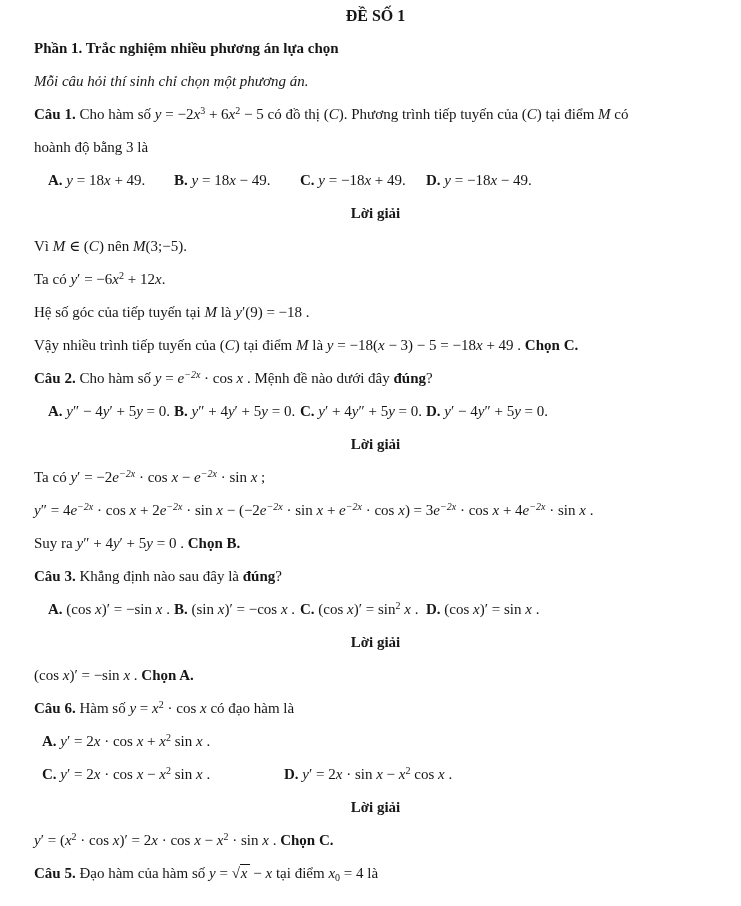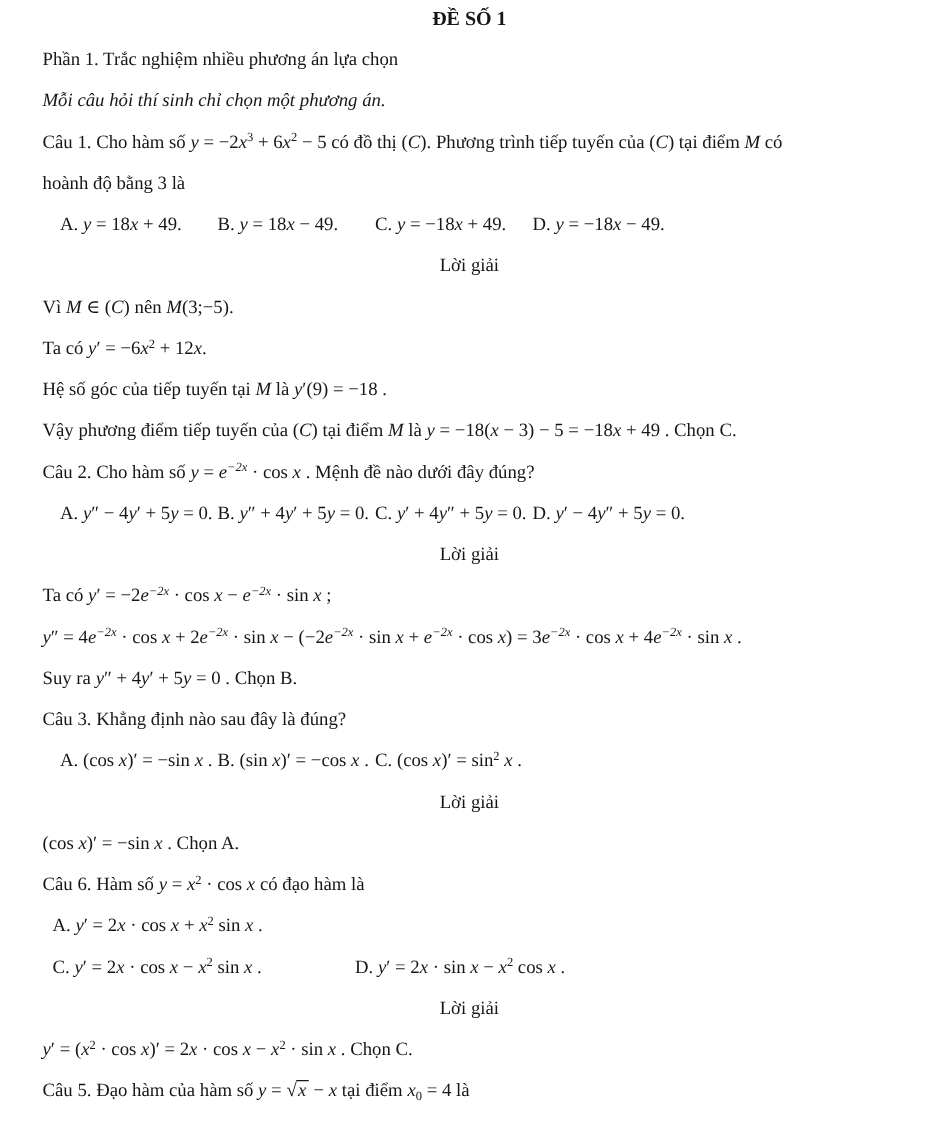--- a/index.html
+++ b/index.html
@@ -16,21 +16,21 @@
     line-height:21px;
     margin:0 0 12px 0;
     white-space:nowrap;
   }
   .title {
     text-align:center;
     font-weight:bold;
     font-size:16px;
   }
   .center { text-align:center; }
-  .b { font-weight:normal; }
+  .b { font-weight:bold; }
   .i { font-style:italic; }
   sup, sub { font-size:10px; line-height:0; }
   sup { vertical-align:5px; }
   sub { vertical-align:-3px; }
   .sqrt { white-space:nowrap; }
   .sqrt .rad {
     font-style:italic;
     border-top:1px solid #161616;
     padding:0 2px 0 1px;
   }
@@ -59,37 +59,38 @@
       <div class="line opts4">
         <span class="col"><span class="b">A. </span><span class="i">y</span><span> = 18</span><span class="i">x</span><span> + 49.</span></span>
         <span class="col"><span class="b">B. </span><span class="i">y</span><span> = 18</span><span class="i">x</span><span> − 49.</span></span>
         <span class="col"><span class="b">C. </span><span class="i">y</span><span> = −18</span><span class="i">x</span><span> + 49.</span></span>
         <span class="col"><span class="b">D. </span><span class="i">y</span><span> = −18</span><span class="i">x</span><span> − 49.</span></span>
       </div>
       <div class="line center"><span class="b">Lời giải</span></div>
       <div class="line"><span>Vì </span><span class="i">M</span><span> ∈ (</span><span class="i">C</span><span>) nên </span><span class="i">M</span><span>(3;−5).</span></div>
       <div class="line"><span>Ta có </span><span class="i">y</span><span>′ = −6</span><span class="i">x</span><sup>2</sup><span> + 12</span><span class="i">x</span><span>.</span></div>
       <div class="line"><span>Hệ số góc của tiếp tuyến tại </span><span class="i">M</span><span> là </span><span class="i">y</span><span>′(9) = −18 .</span></div>
-      <div class="line"><span>Vậy phương điểm tiếp tuyến của (</span><span class="i">C</span><span>) tại điểm </span><span class="i">M</span><span> là </span><span class="i">y</span><span> = −18(</span><span class="i">x</span><span> − 3) − 5 = −18</span><span class="i">x</span><span> + 49 . </span><span class="b">Chọn C.</span></div>
+      <div class="line"><span>Vậy nhiều trình tiếp tuyến của (</span><span class="i">C</span><span>) tại điểm </span><span class="i">M</span><span> là </span><span class="i">y</span><span> = −18(</span><span class="i">x</span><span> − 3) − 5 = −18</span><span class="i">x</span><span> + 49 . </span><span class="b">Chọn C.</span></div>
       <div class="line"><span class="b">Câu 2. </span><span>Cho hàm số </span><span class="i">y</span><span> = </span><span class="i">e</span><sup class="i">−2x</sup><span> · cos </span><span class="i">x</span><span> . Mệnh đề nào dưới đây </span><span class="b">đúng</span><span>?</span></div>
       <div class="line opts4">
         <span class="col"><span class="b">A. </span><span class="i">y</span><span>″ − 4</span><span class="i">y</span><span>′ + 5</span><span class="i">y</span><span> = 0.</span></span>
         <span class="col"><span class="b">B. </span><span class="i">y</span><span>″ + 4</span><span class="i">y</span><span>′ + 5</span><span class="i">y</span><span> = 0.</span></span>
         <span class="col"><span class="b">C. </span><span class="i">y</span><span>′ + 4</span><span class="i">y</span><span>″ + 5</span><span class="i">y</span><span> = 0.</span></span>
         <span class="col"><span class="b">D. </span><span class="i">y</span><span>′ − 4</span><span class="i">y</span><span>″ + 5</span><span class="i">y</span><span> = 0.</span></span>
       </div>
       <div class="line center"><span class="b">Lời giải</span></div>
       <div class="line"><span>Ta có </span><span class="i">y</span><span>′ = −2</span><span class="i">e</span><sup class="i">−2x</sup><span> · cos </span><span class="i">x</span><span> − </span><span class="i">e</span><sup class="i">−2x</sup><span> · sin </span><span class="i">x</span><span> ;</span></div>
       <div class="line"><span class="i">y</span><span>″ = 4</span><span class="i">e</span><sup class="i">−2x</sup><span> · cos </span><span class="i">x</span><span> + 2</span><span class="i">e</span><sup class="i">−2x</sup><span> · sin </span><span class="i">x</span><span> − (−2</span><span class="i">e</span><sup class="i">−2x</sup><span> · sin </span><span class="i">x</span><span> + </span><span class="i">e</span><sup class="i">−2x</sup><span> · cos </span><span class="i">x</span><span>) = 3</span><span class="i">e</span><sup class="i">−2x</sup><span> · cos </span><span class="i">x</span><span> + 4</span><span class="i">e</span><sup class="i">−2x</sup><span> · sin </span><span class="i">x</span><span> .</span></div>
       <div class="line"><span>Suy ra </span><span class="i">y</span><span>″ + 4</span><span class="i">y</span><span>′ + 5</span><span class="i">y</span><span> = 0 . </span><span class="b">Chọn B.</span></div>
       <div class="line"><span class="b">Câu 3. </span><span>Khẳng định nào sau đây là </span><span class="b">đúng</span><span>?</span></div>
       <div class="line opts4">
         <span class="col"><span class="b">A. </span><span>(cos </span><span class="i">x</span><span>)′ = −sin </span><span class="i">x</span><span> .</span></span>
         <span class="col"><span class="b">B. </span><span>(sin </span><span class="i">x</span><span>)′ = −cos </span><span class="i">x</span><span> .</span></span>
         <span class="col"><span class="b">C. </span><span>(cos </span><span class="i">x</span><span>)′ = sin</span><sup>2</sup><span> </span><span class="i">x</span><span> .</span></span>
+        <span class="col"><span class="b">D. </span><span>(cos </span><span class="i">x</span><span>)′ = sin </span><span class="i">x</span><span> .</span></span>
       </div>
       <div class="line center"><span class="b">Lời giải</span></div>
       <div class="line"><span>(cos </span><span class="i">x</span><span>)′ = −sin </span><span class="i">x</span><span> . </span><span class="b">Chọn A.</span></div>
       <div class="line"><span class="b">Câu 6. </span><span>Hàm số </span><span class="i">y</span><span> = </span><span class="i">x</span><sup>2</sup><span> · cos </span><span class="i">x</span><span> có đạo hàm là</span></div>
       <div class="line opts2">
         <span class="col"><span class="b">A. </span><span class="i">y</span><span>′ = 2</span><span class="i">x</span><span> · cos </span><span class="i">x</span><span> + </span><span class="i">x</span><sup>2</sup><span> sin </span><span class="i">x</span><span> .</span></span>
       </div>
       <div class="line opts2">
         <span class="col"><span class="b">C. </span><span class="i">y</span><span>′ = 2</span><span class="i">x</span><span> · cos </span><span class="i">x</span><span> − </span><span class="i">x</span><sup>2</sup><span> sin </span><span class="i">x</span><span> .</span></span>
         <span class="col"><span class="b">D. </span><span class="i">y</span><span>′ = 2</span><span class="i">x</span><span> · sin </span><span class="i">x</span><span> − </span><span class="i">x</span><sup>2</sup><span> cos </span><span class="i">x</span><span> .</span></span>

